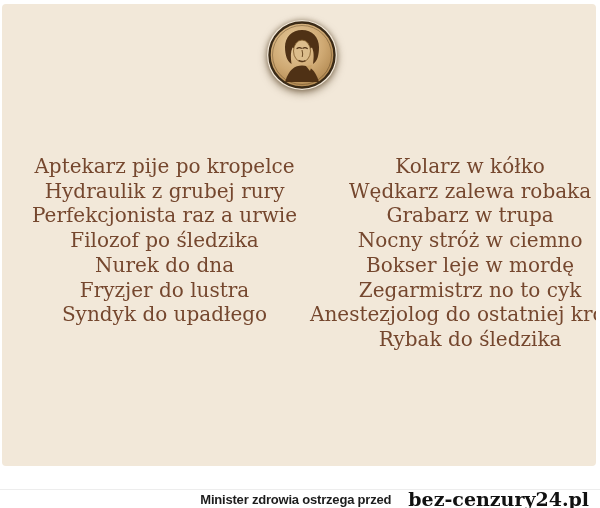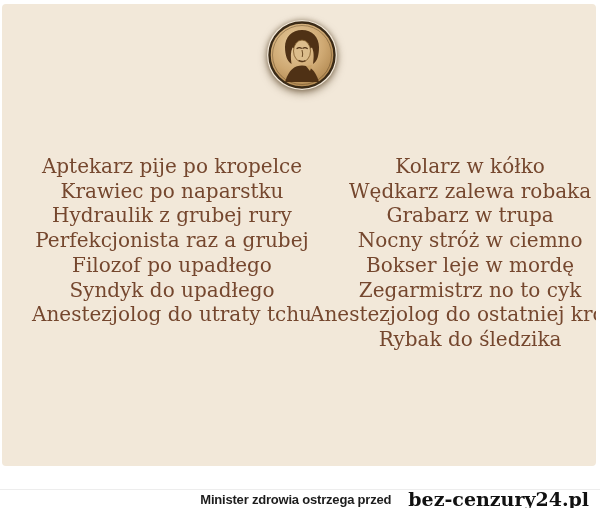--- a/index.html
+++ b/index.html
@@ -76,26 +76,26 @@
           <path d="M32 40.5 q3 1.6 6 0.2" fill="none" stroke="#4f3115" stroke-width="1.2" stroke-linecap="round"></path>
           <path d="M18 62 C22 49 28 45.5 35 45.5 C42 45.5 48 49 52 62 Z" fill="#4f3115"></path>
           <path d="M39 46 l4 5 l2 -6 Z" fill="#caa369"></path>
         </g>
       </svg>
     </div>
 
 
     <div class="col col-left">
         <div class="line">Aptekarz pije po kropelce</div>
-        <div class="line">Krawiec po naparstku</div>
         <div class="line">Hydraulik z grubej rury</div>
-        <div class="line">Perfekcjonista raz a grubej</div>
-        <div class="line">Filozof po upadłego</div>
+        <div class="line">Perfekcjonista raz a urwie</div>
+        <div class="line">Filozof po śledzika</div>
+        <div class="line">Nurek do dna</div>
+        <div class="line">Fryzjer do lustra</div>
         <div class="line">Syndyk do upadłego</div>
-        <div class="line">Anestezjolog do utraty tchu</div>
       </div>
     <div class="col col-right">
         <div class="line">Kolarz w kółko</div>
         <div class="line">Wędkarz zalewa robaka</div>
         <div class="line">Grabarz w trupa</div>
         <div class="line">Nocny stróż w ciemno</div>
         <div class="line">Bokser leje w mordę</div>
         <div class="line">Zegarmistrz no to cyk</div>
         <div class="line">Anestezjolog do ostatniej kropli</div>
         <div class="line">Rybak do śledzika</div>

